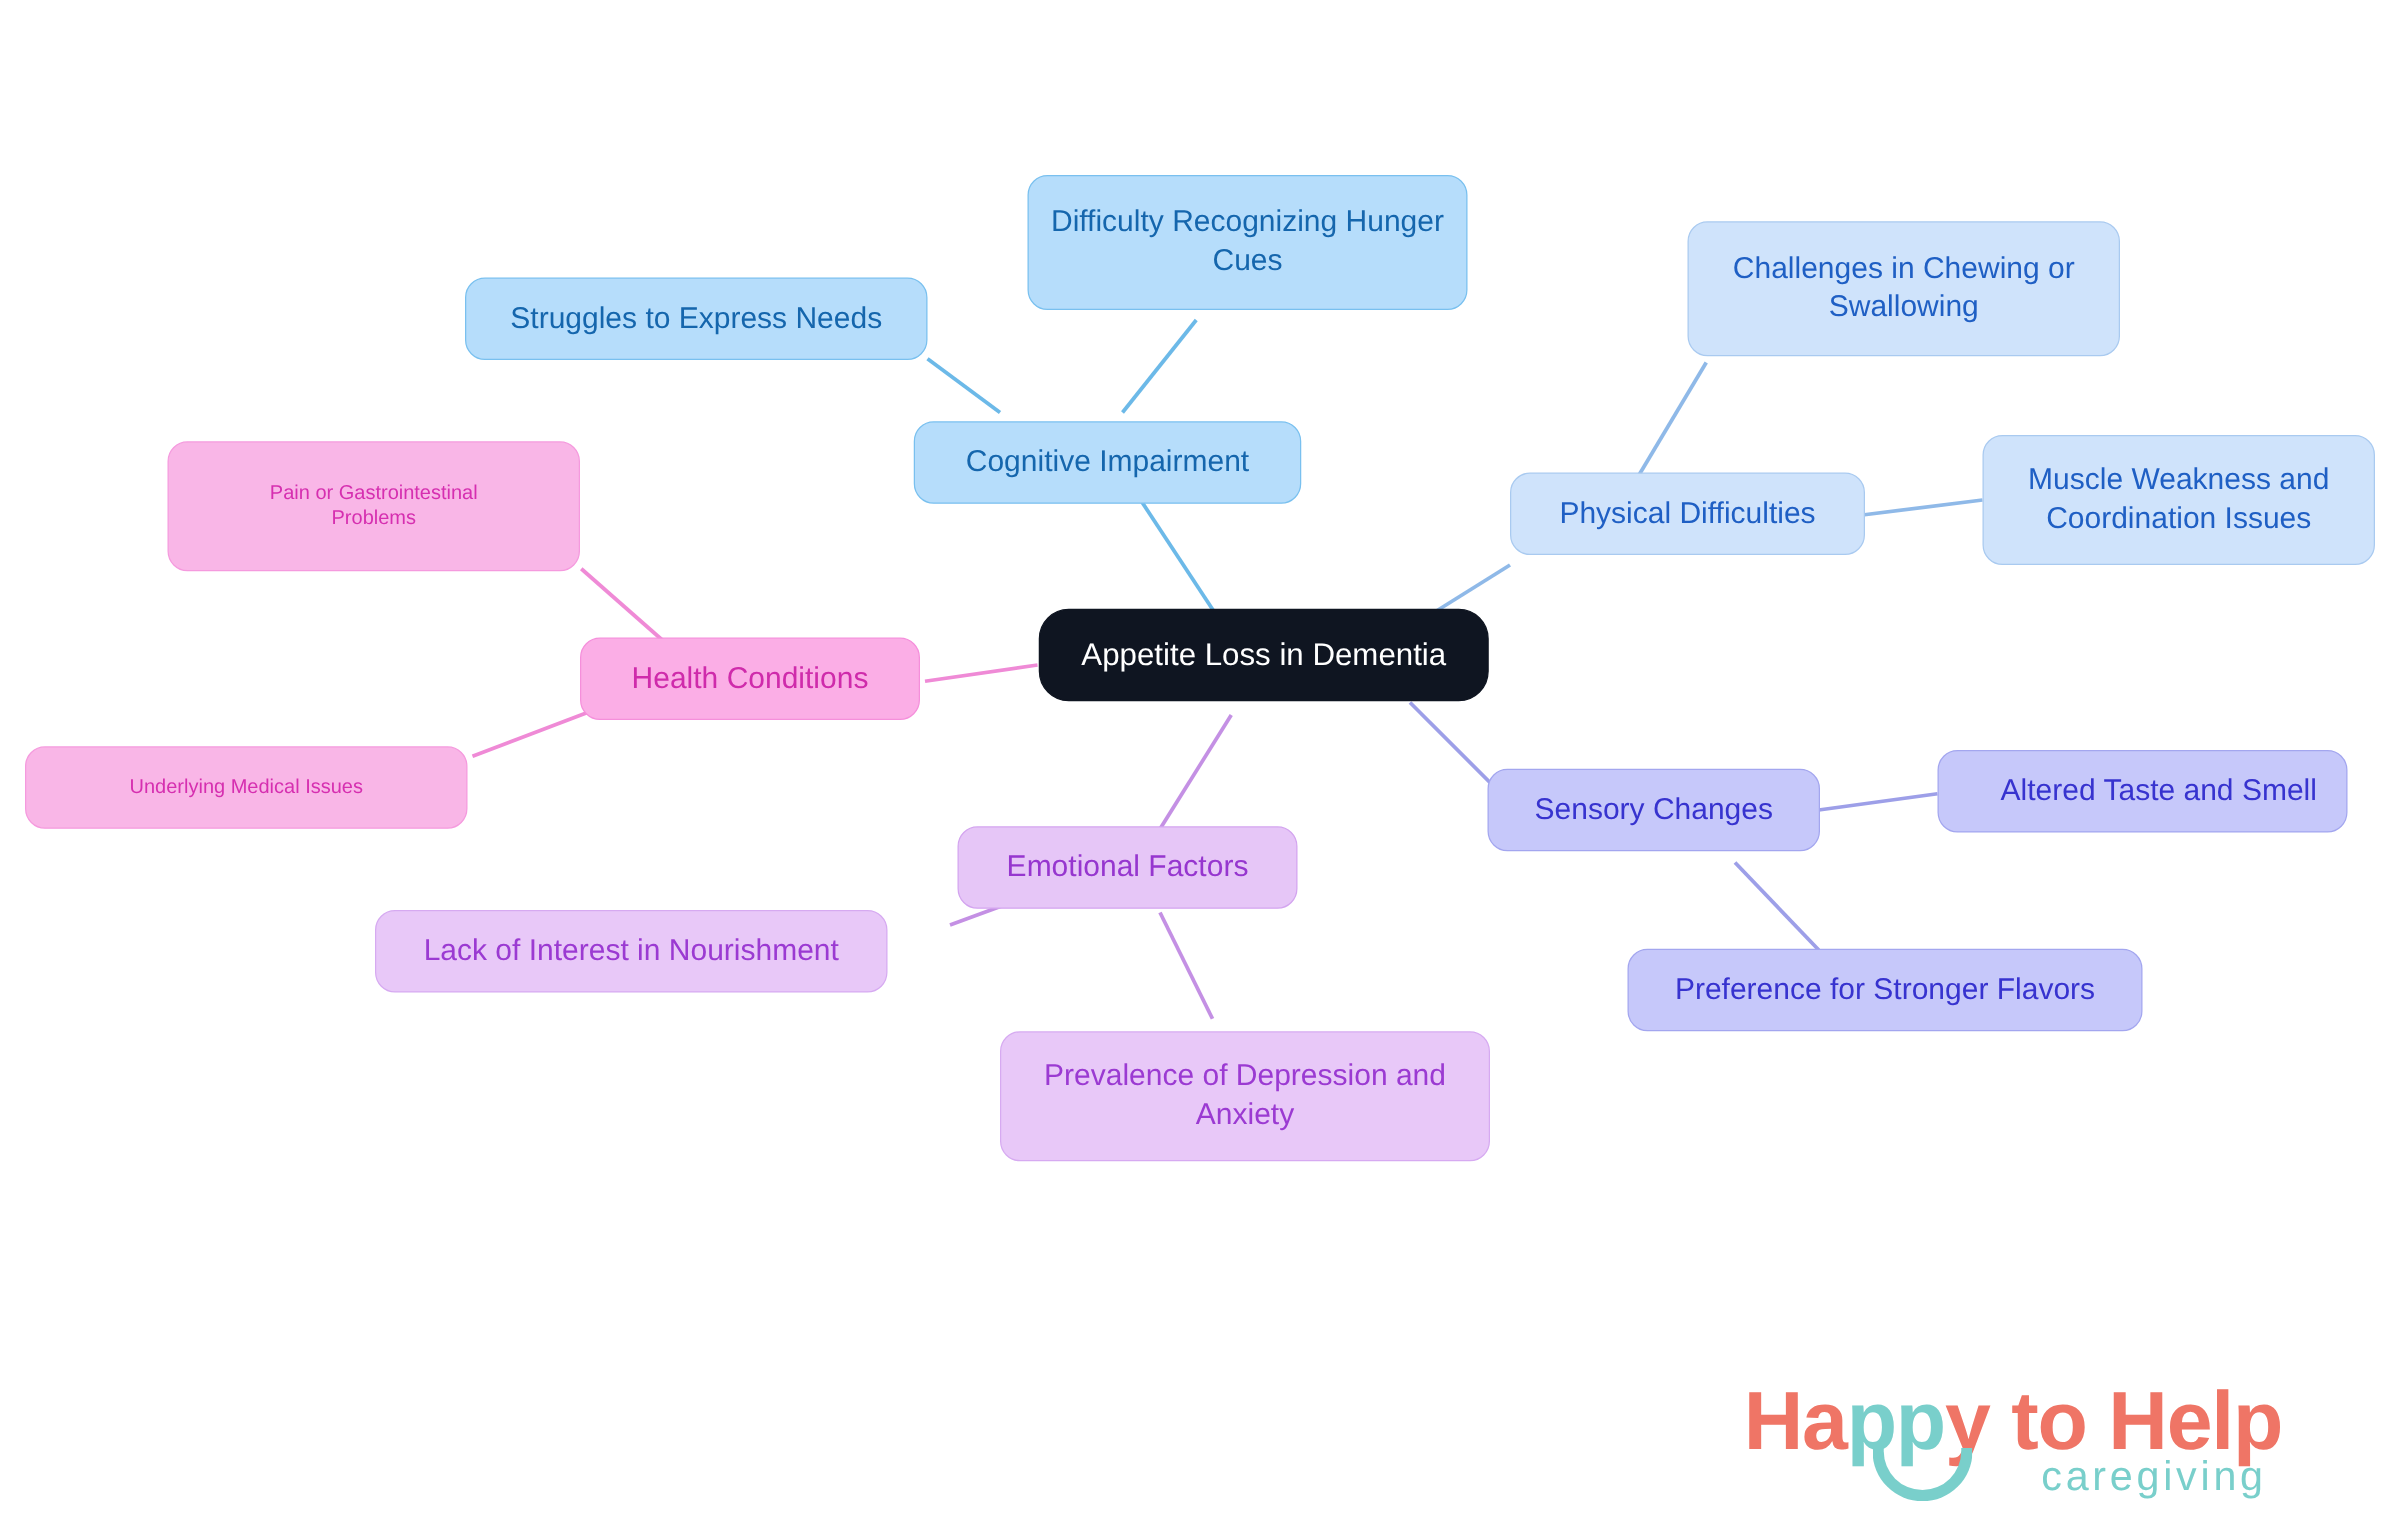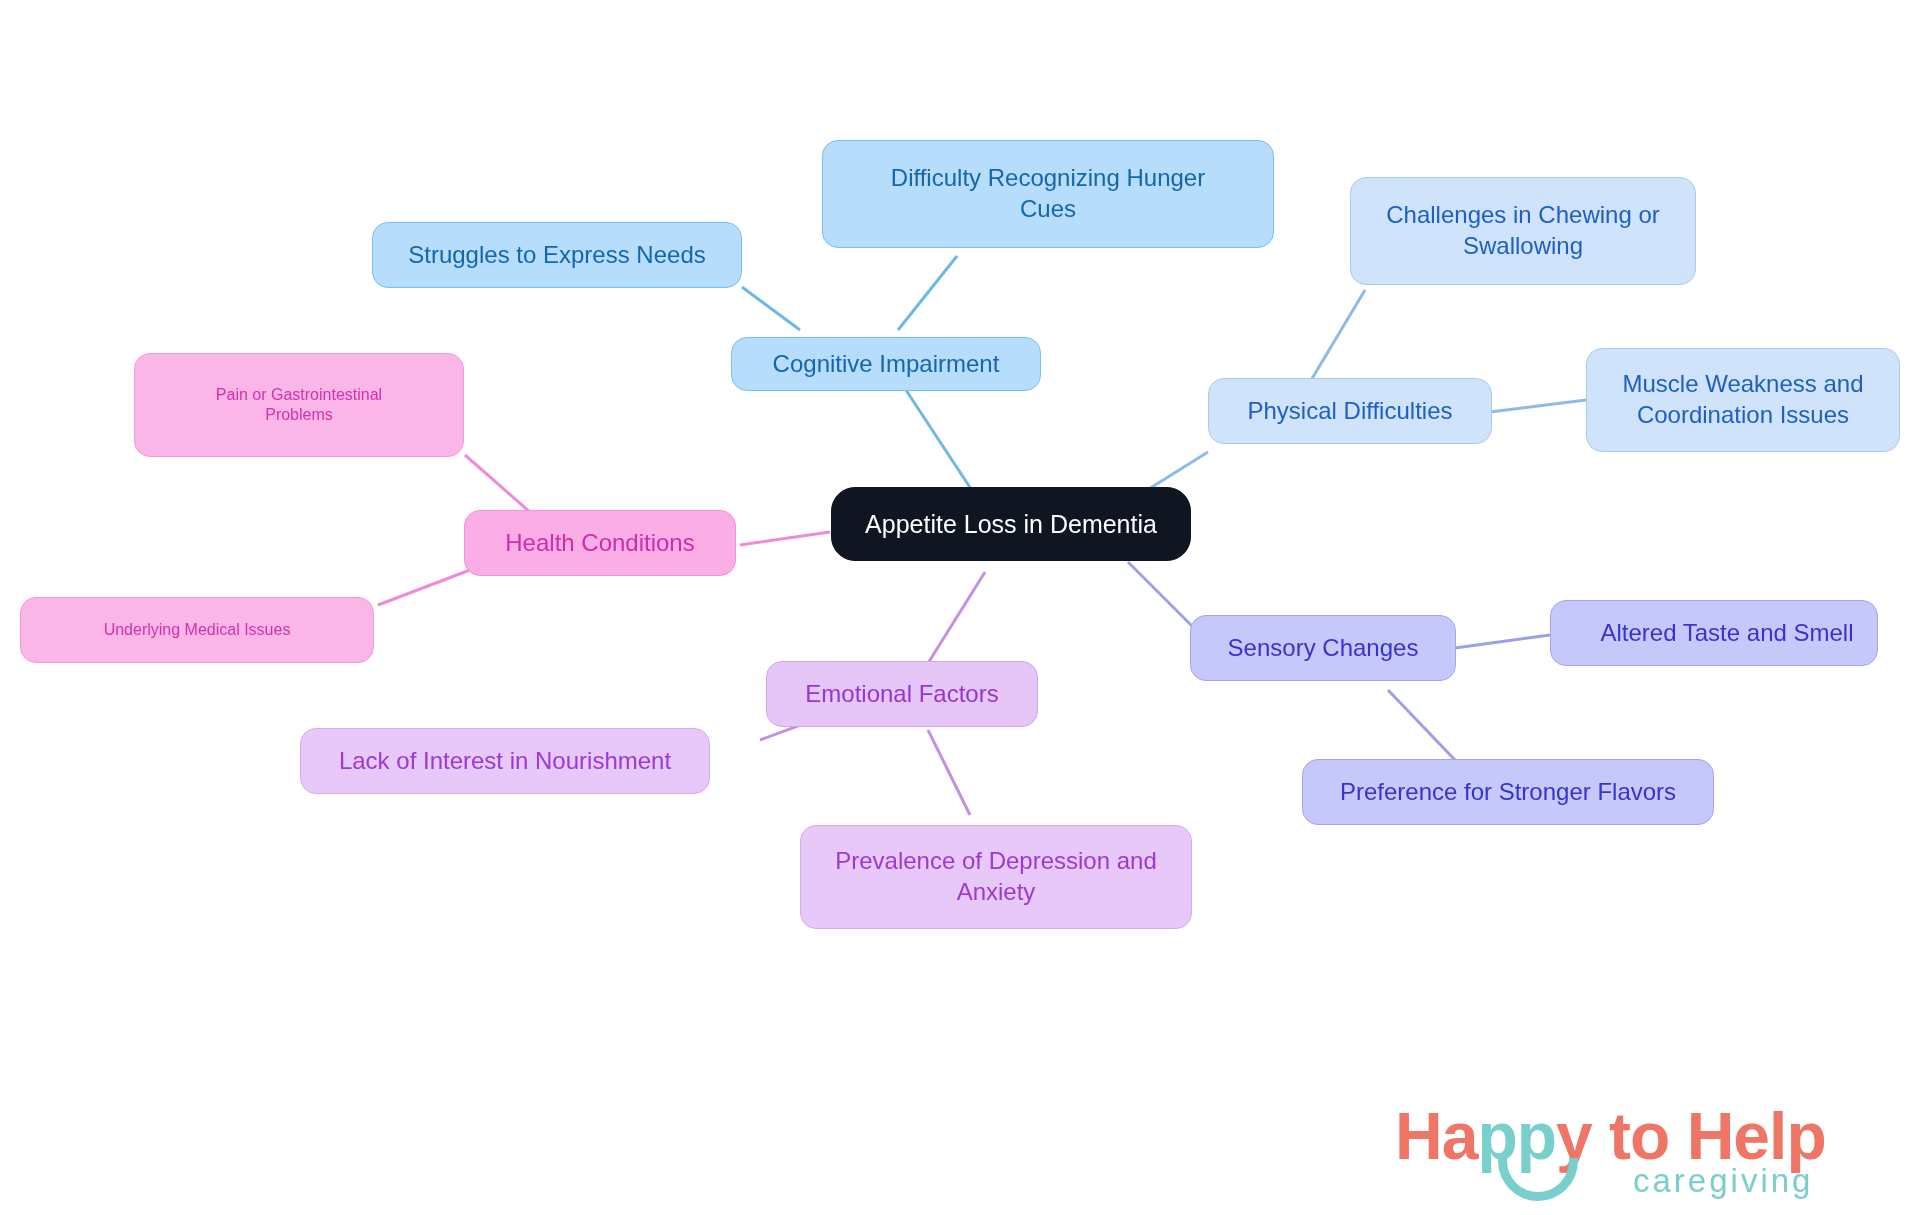--- a/index.html
+++ b/index.html
@@ -158,23 +158,23 @@
     <path d="M 760 740 L 825 716" stroke="#c490e4" stroke-width="3" fill="none"></path>
     <path d="M 970 815 L 928 730" stroke="#c490e4" stroke-width="3" fill="none"></path>
 
     <path d="M 830 532 L 740 545" stroke="#ef8ad6" stroke-width="3" fill="none"></path>
     <path d="M 465 455 L 540 521" stroke="#ef8ad6" stroke-width="3" fill="none"></path>
     <path d="M 378 605 L 470 570" stroke="#ef8ad6" stroke-width="3" fill="none"></path>
   </svg>
 
   <div class="node node-root" style="left:831px; top:487px; width:360px; height:74px;">Appetite Loss in Dementia</div>
 
-  <div class="node n-blue-a" style="left:731px; top:337px; width:310px; height:54px;">Cognitive Impairment</div>
-
-  <div class="node n-blue-a" style="left:822px; top:140px; width:452px; height:108px;">Difficulty Recognizing Hunger
+  <div class="node n-blue-a" style="left:731px; top:337px; width:310px; height:66px;">Cognitive Impairment</div>
+
+  <div class="node n-blue-a" style="left:822px; top:140px; width:352px; height:108px;">Difficulty Recognizing Hunger
 Cues</div>
 
   <div class="node n-blue-a" style="left:372px; top:222px; width:370px; height:66px;">Struggles to Express Needs</div>
 
   <div class="node n-blue-b" style="left:1208px; top:378px; width:284px; height:66px;">Physical Difficulties</div>
 
   <div class="node n-blue-b" style="left:1350px; top:177px; width:346px; height:108px;">Challenges in Chewing or
 Swallowing</div>
 
   <div class="node n-blue-b" style="left:1586px; top:348px; width:314px; height:104px;">Muscle Weakness and

